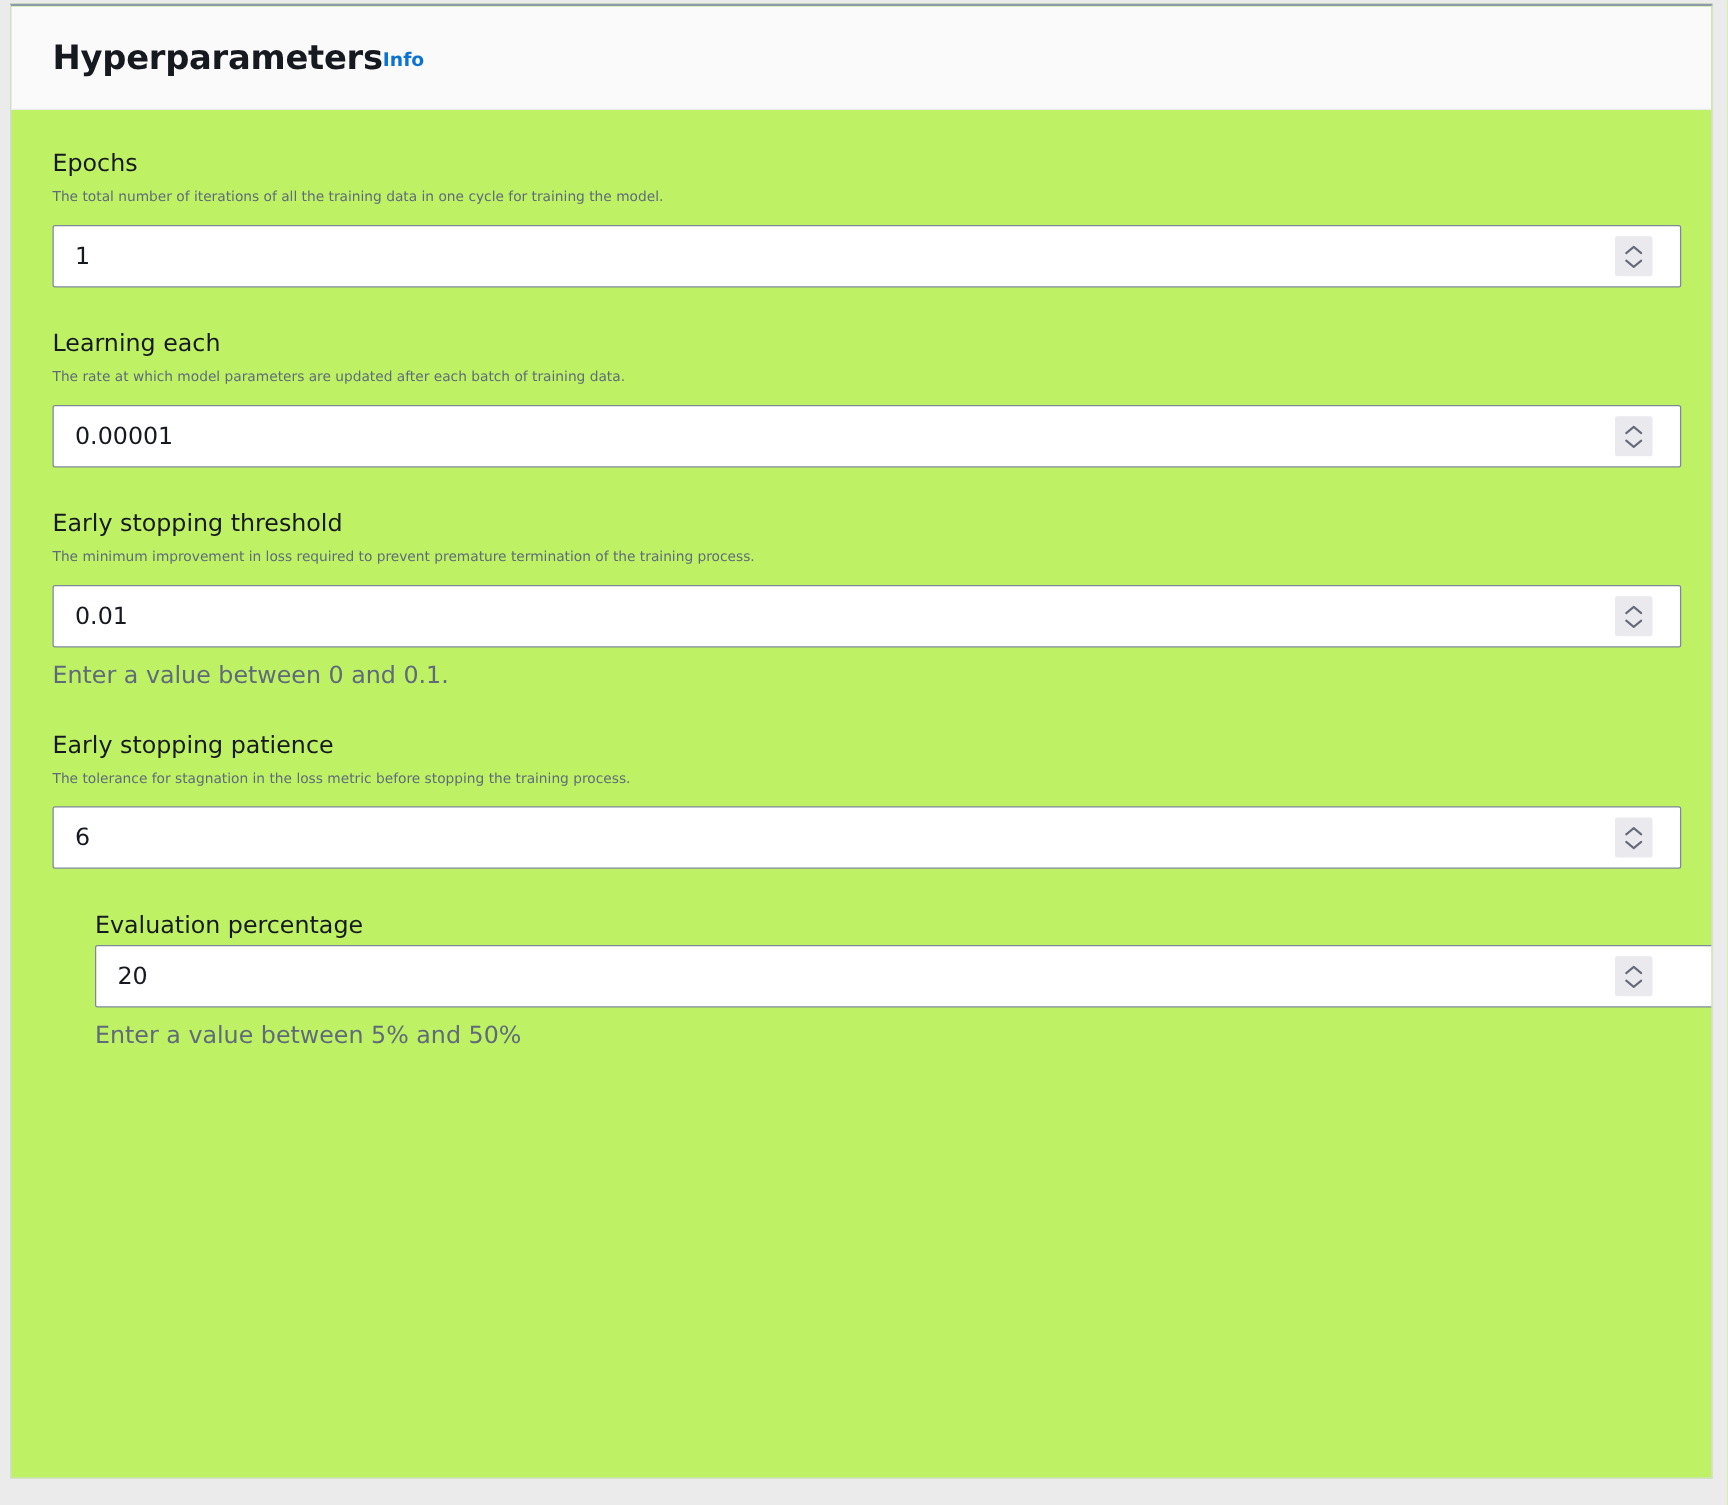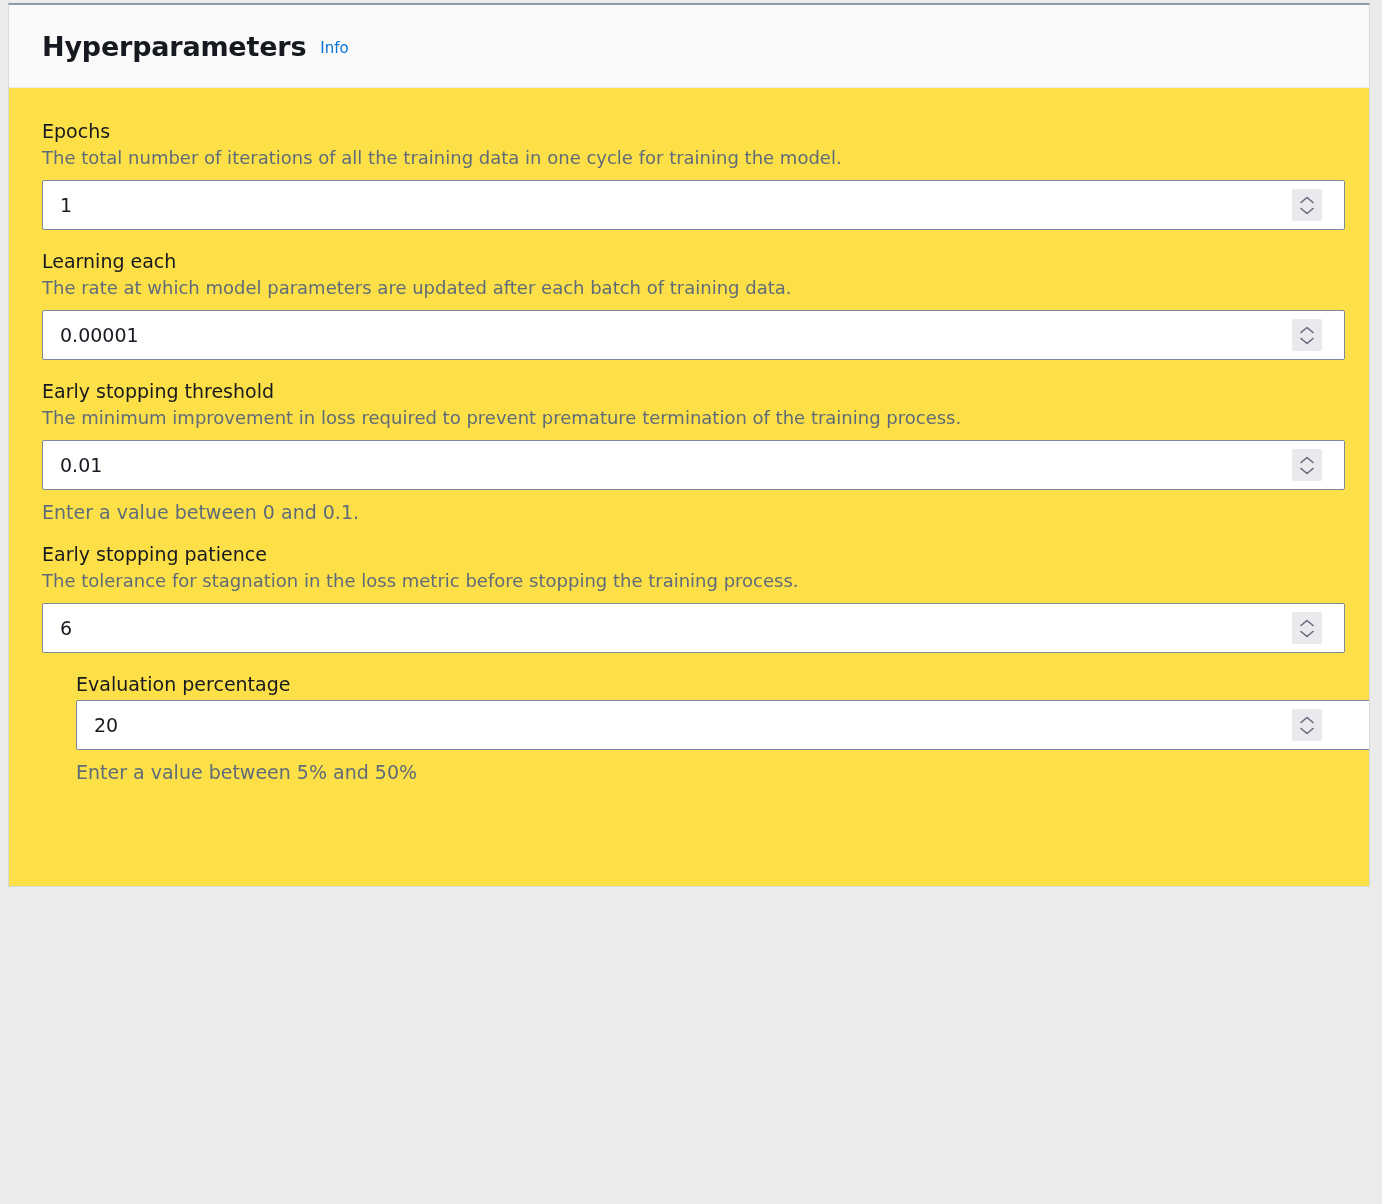--- a/index.html
+++ b/index.html
@@ -12,22 +12,22 @@
     background: #ebebeb;
     font-family: "DejaVu Sans", "Liberation Sans", sans-serif;
     -webkit-font-smoothing: antialiased;
   }
 
   .panel {
     position: absolute;
     left: 8px;
     top: 3px;
     width: 1362px;
-    height: 884px;
-    background: #fde047;
+    height: 1180px;
+    background: #bef264;
     border: 1px solid #d5dbdb;
     border-top: 2px solid #8d9aa8;
     box-sizing: border-box;
     overflow: hidden;
   }
 
   .panel-header {
     height: 83px;
     background: #fafafa;
     border-bottom: 1px solid #e9ebed;
@@ -37,46 +37,45 @@
     padding: 0 0 0 33px;
   }
   .panel-title {
     font-size: 27px;
     font-weight: bold;
     color: #16191f;
     letter-spacing: -0.2px;
   }
   .info-link {
     font-size: 15px;
-    font-weight: normal;
+    font-weight: bold;
     color: #0972d3;
-    margin-left: 14px;
     text-decoration: none;
     cursor: pointer;
     position: relative;
     top: 2px;
   }
 
   .panel-body {
     padding: 30px 33px 0 33px;
   }
 
   .field {
-    margin-bottom: 18px;
+    margin-bottom: 32px;
   }
   .field:last-child { margin-bottom: 0; margin-left: 34px; }
 
   .field-label {
     font-size: 19px;
     color: #16191f;
     line-height: 26px;
     margin-bottom: 3px;
   }
   .field-desc {
-    font-size: 18px;
+    font-size: 11px;
     color: #5f6b7a;
     line-height: 22px;
     margin-bottom: 11px;
   }
   .field-constraint {
     font-size: 19px;
     color: #5f6b7a;
     line-height: 22px;
     margin-top: 11px;
   }

